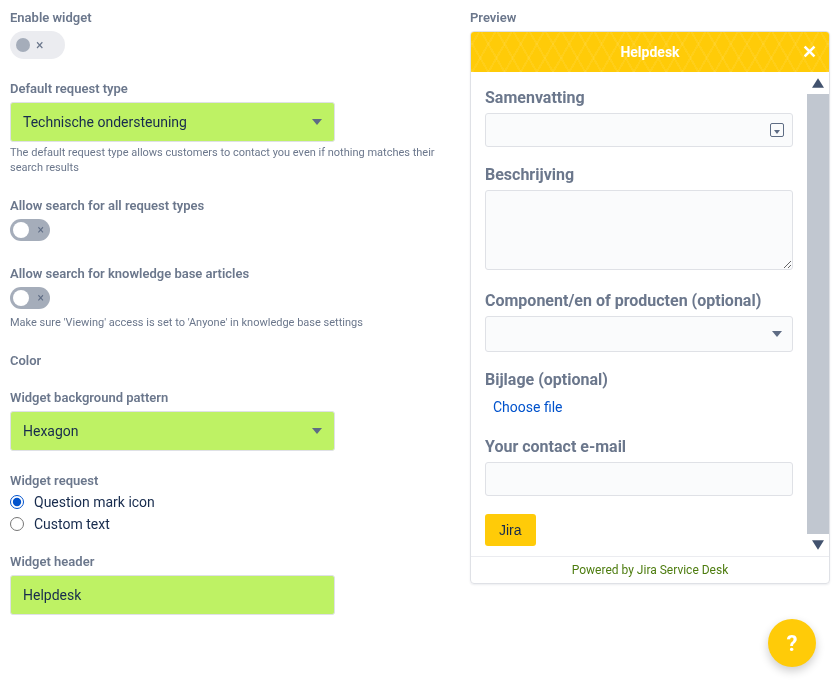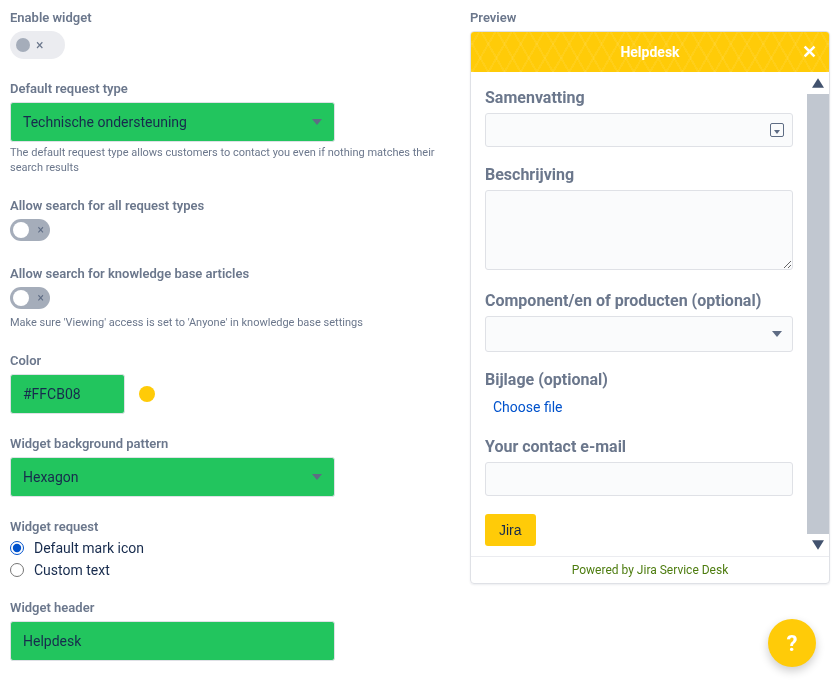--- a/index.html
+++ b/index.html
@@ -34,21 +34,21 @@
   } 
   .enable-pill {
     background: #ebecf0; border-radius: 14px; width: 55px; height: 28px;
     display: inline-flex; align-items: center; padding: 0 6px; gap: 2px;
   }
   .enable-pill .dot { width: 14px; height: 14px; border-radius: 50%; background: #A5ADBA; }
   .enable-pill .x { font-size: 14px; color: #6b778c; margin-left: 4px; }
 
   
   .select, .text-input {
-    width: 325px; height: 40px; background: #22c55e; border: 1px solid #dfe1e6;
+    width: 325px; height: 40px; background: #bef264; border: 1px solid #dfe1e6;
     border-radius: 3px; padding: 0 12px; display: flex; align-items: center;
     justify-content: space-between; color: #172b4d; font-size: 14px;
   }
   .text-input { justify-content: flex-start; }
   .text-input.small { width: 115px; height: 40px; }
   .select .chev { color: #5e6c84; }
 
   .color-row { display: flex; align-items: center; gap: 14px; }
   .color-swatch { width: 16px; height: 16px; border-radius: 50%; }
 
@@ -163,41 +163,35 @@
       <span class="field-label">Allow search for knowledge base articles</span>
       <span class="toggle">
         <span class="toggle-knob"></span>
         <span class="toggle-x">×</span>
       </span>
       <div class="helper-text">Make sure 'Viewing' access is set to 'Anyone' in knowledge base settings</div>
     </div>
 
     <div class="field-group">
       <span class="field-label">Color</span>
-      <div class="color-row">
-        <div class="text-input small">
-          <span>#FFCB08</span>
-        </div>
-        <span class="color-swatch" style="background: rgb(255, 203, 8);"></span>
-      </div>
     </div>
 
     <div class="field-group">
       <span class="field-label">Widget background pattern</span>
       <div class="select">
         <span>Hexagon</span>
         <span class="chev"></span>
       </div>
     </div>
 
     <div class="field-group">
       <span class="field-label">Widget request</span>
       <label class="radio-row">
         <input type="radio" name="wb" checked="" style="">
-        <span>Default mark icon</span>
+        <span>Question mark icon</span>
       </label>
       <label class="radio-row">
         <input type="radio" name="wb" style="">
         <span>Custom text</span>
       </label>
     </div>
 
     <div class="field-group" style="margin-bottom:0;">
       <span class="field-label">Widget header</span>
       <div class="text-input">

